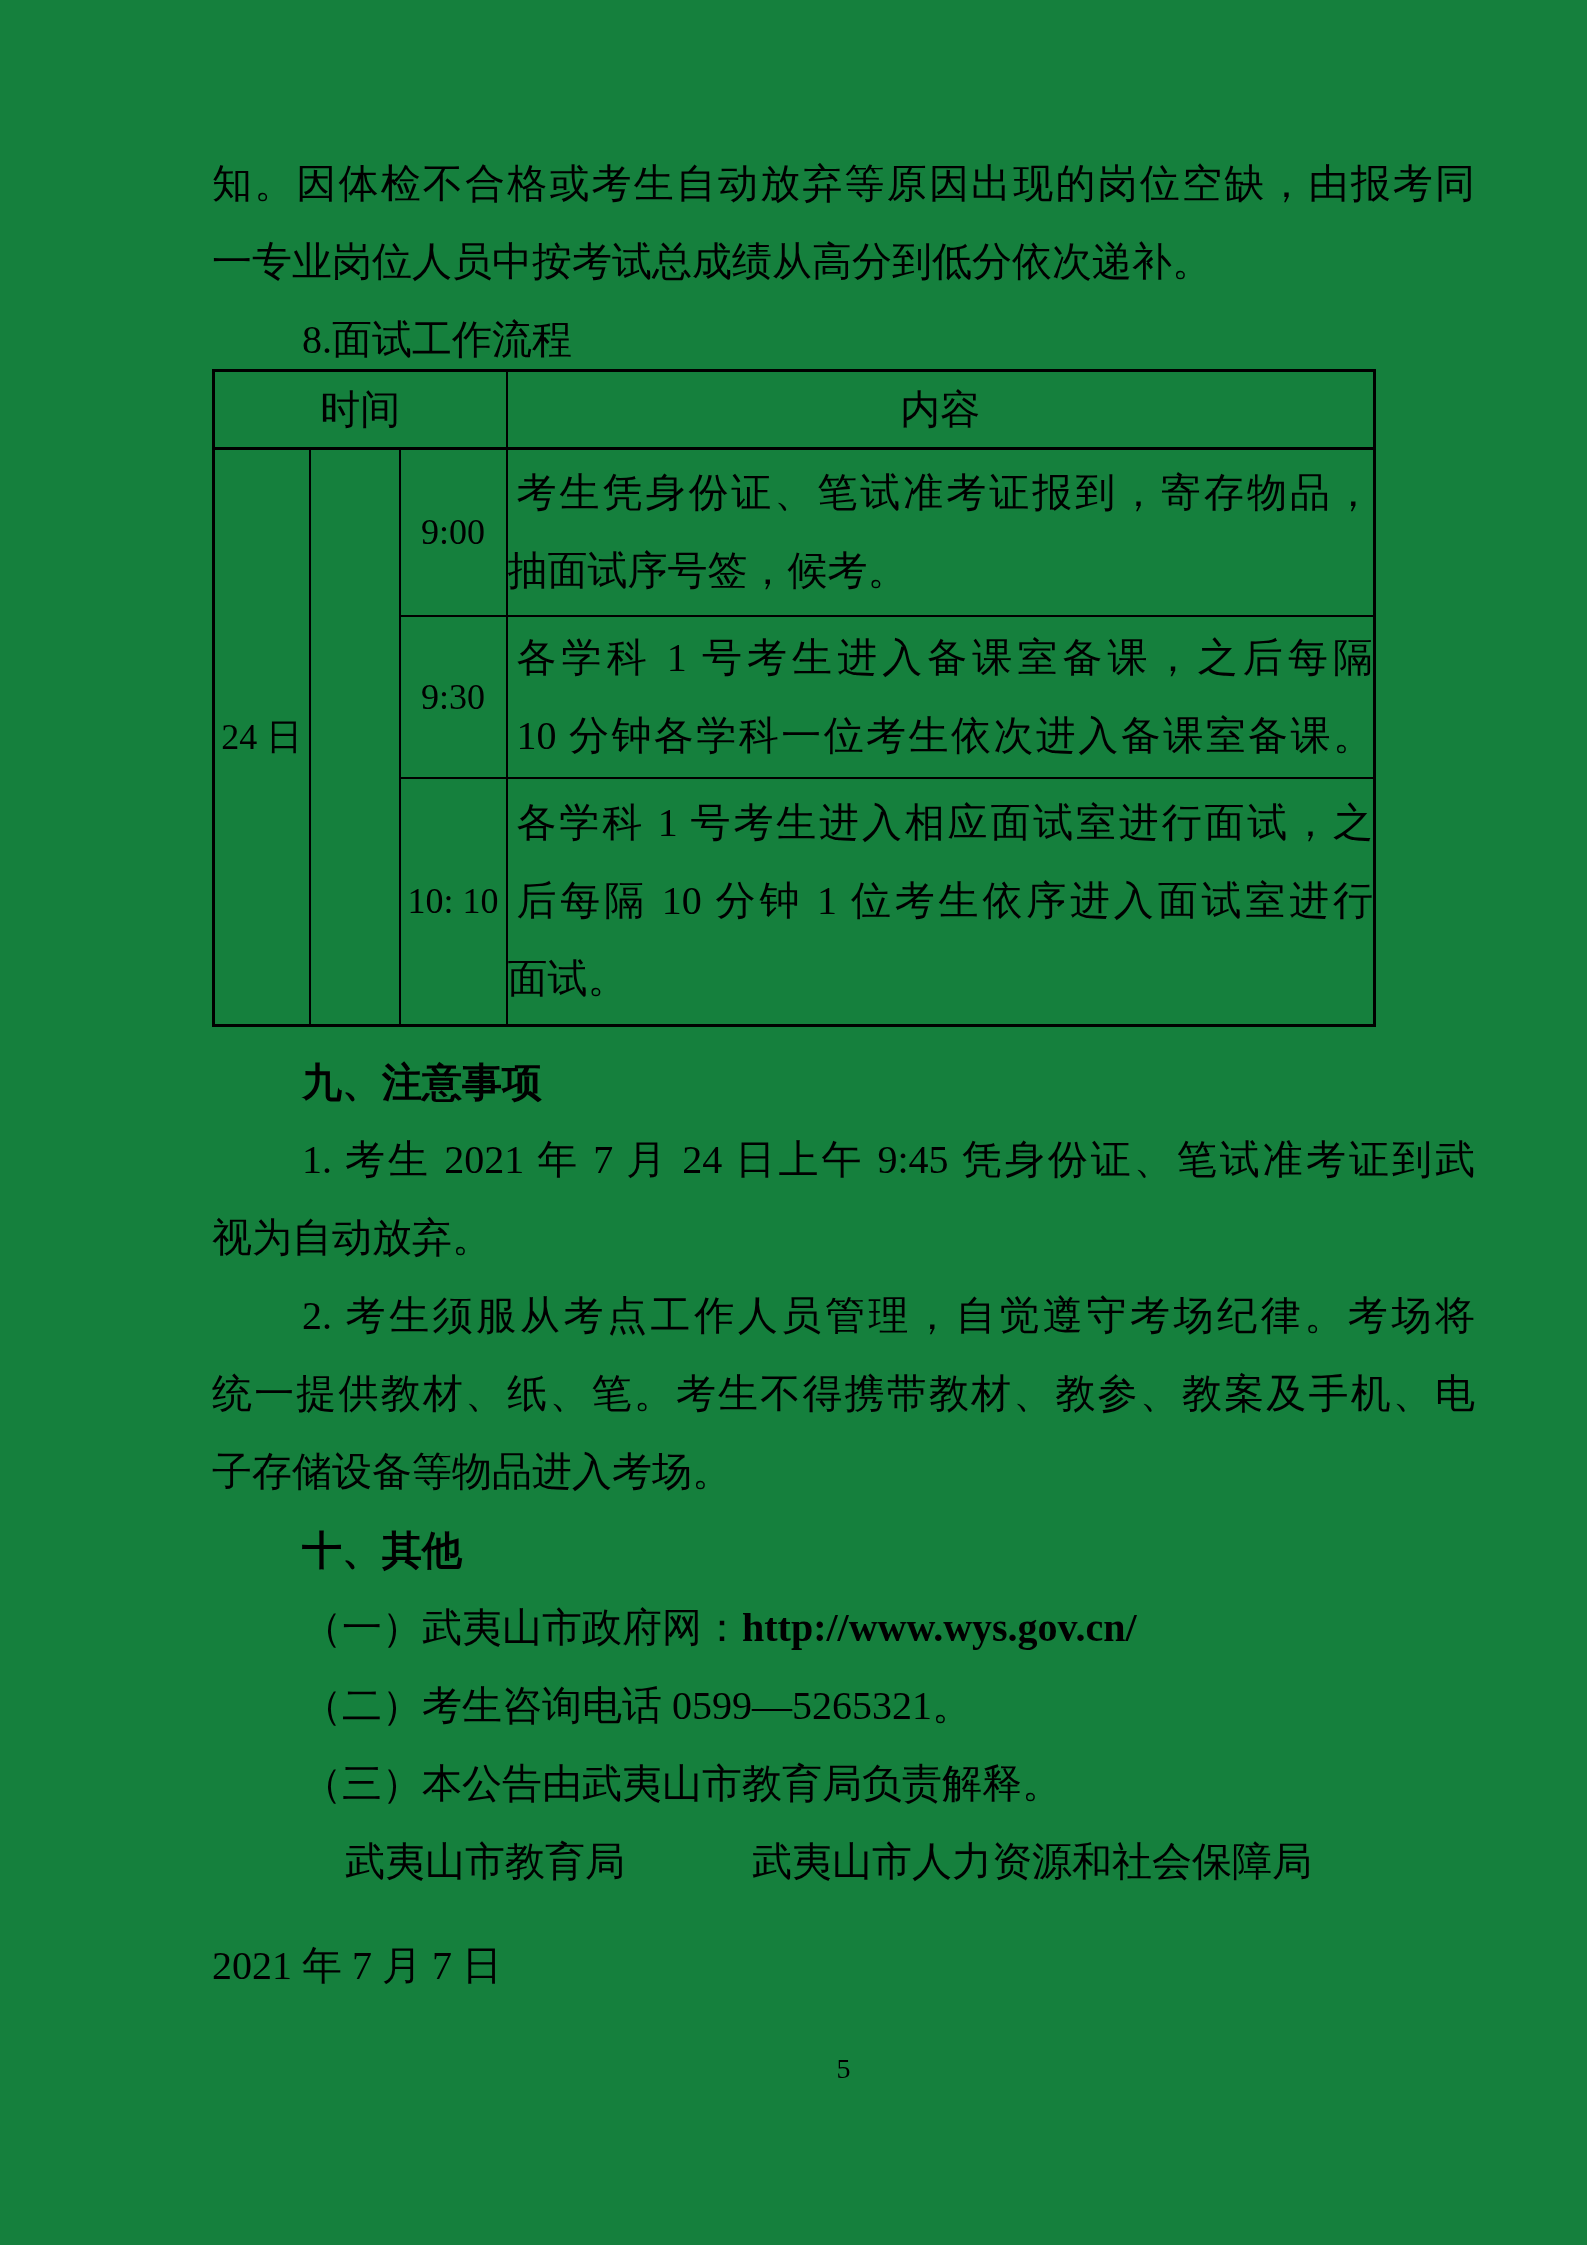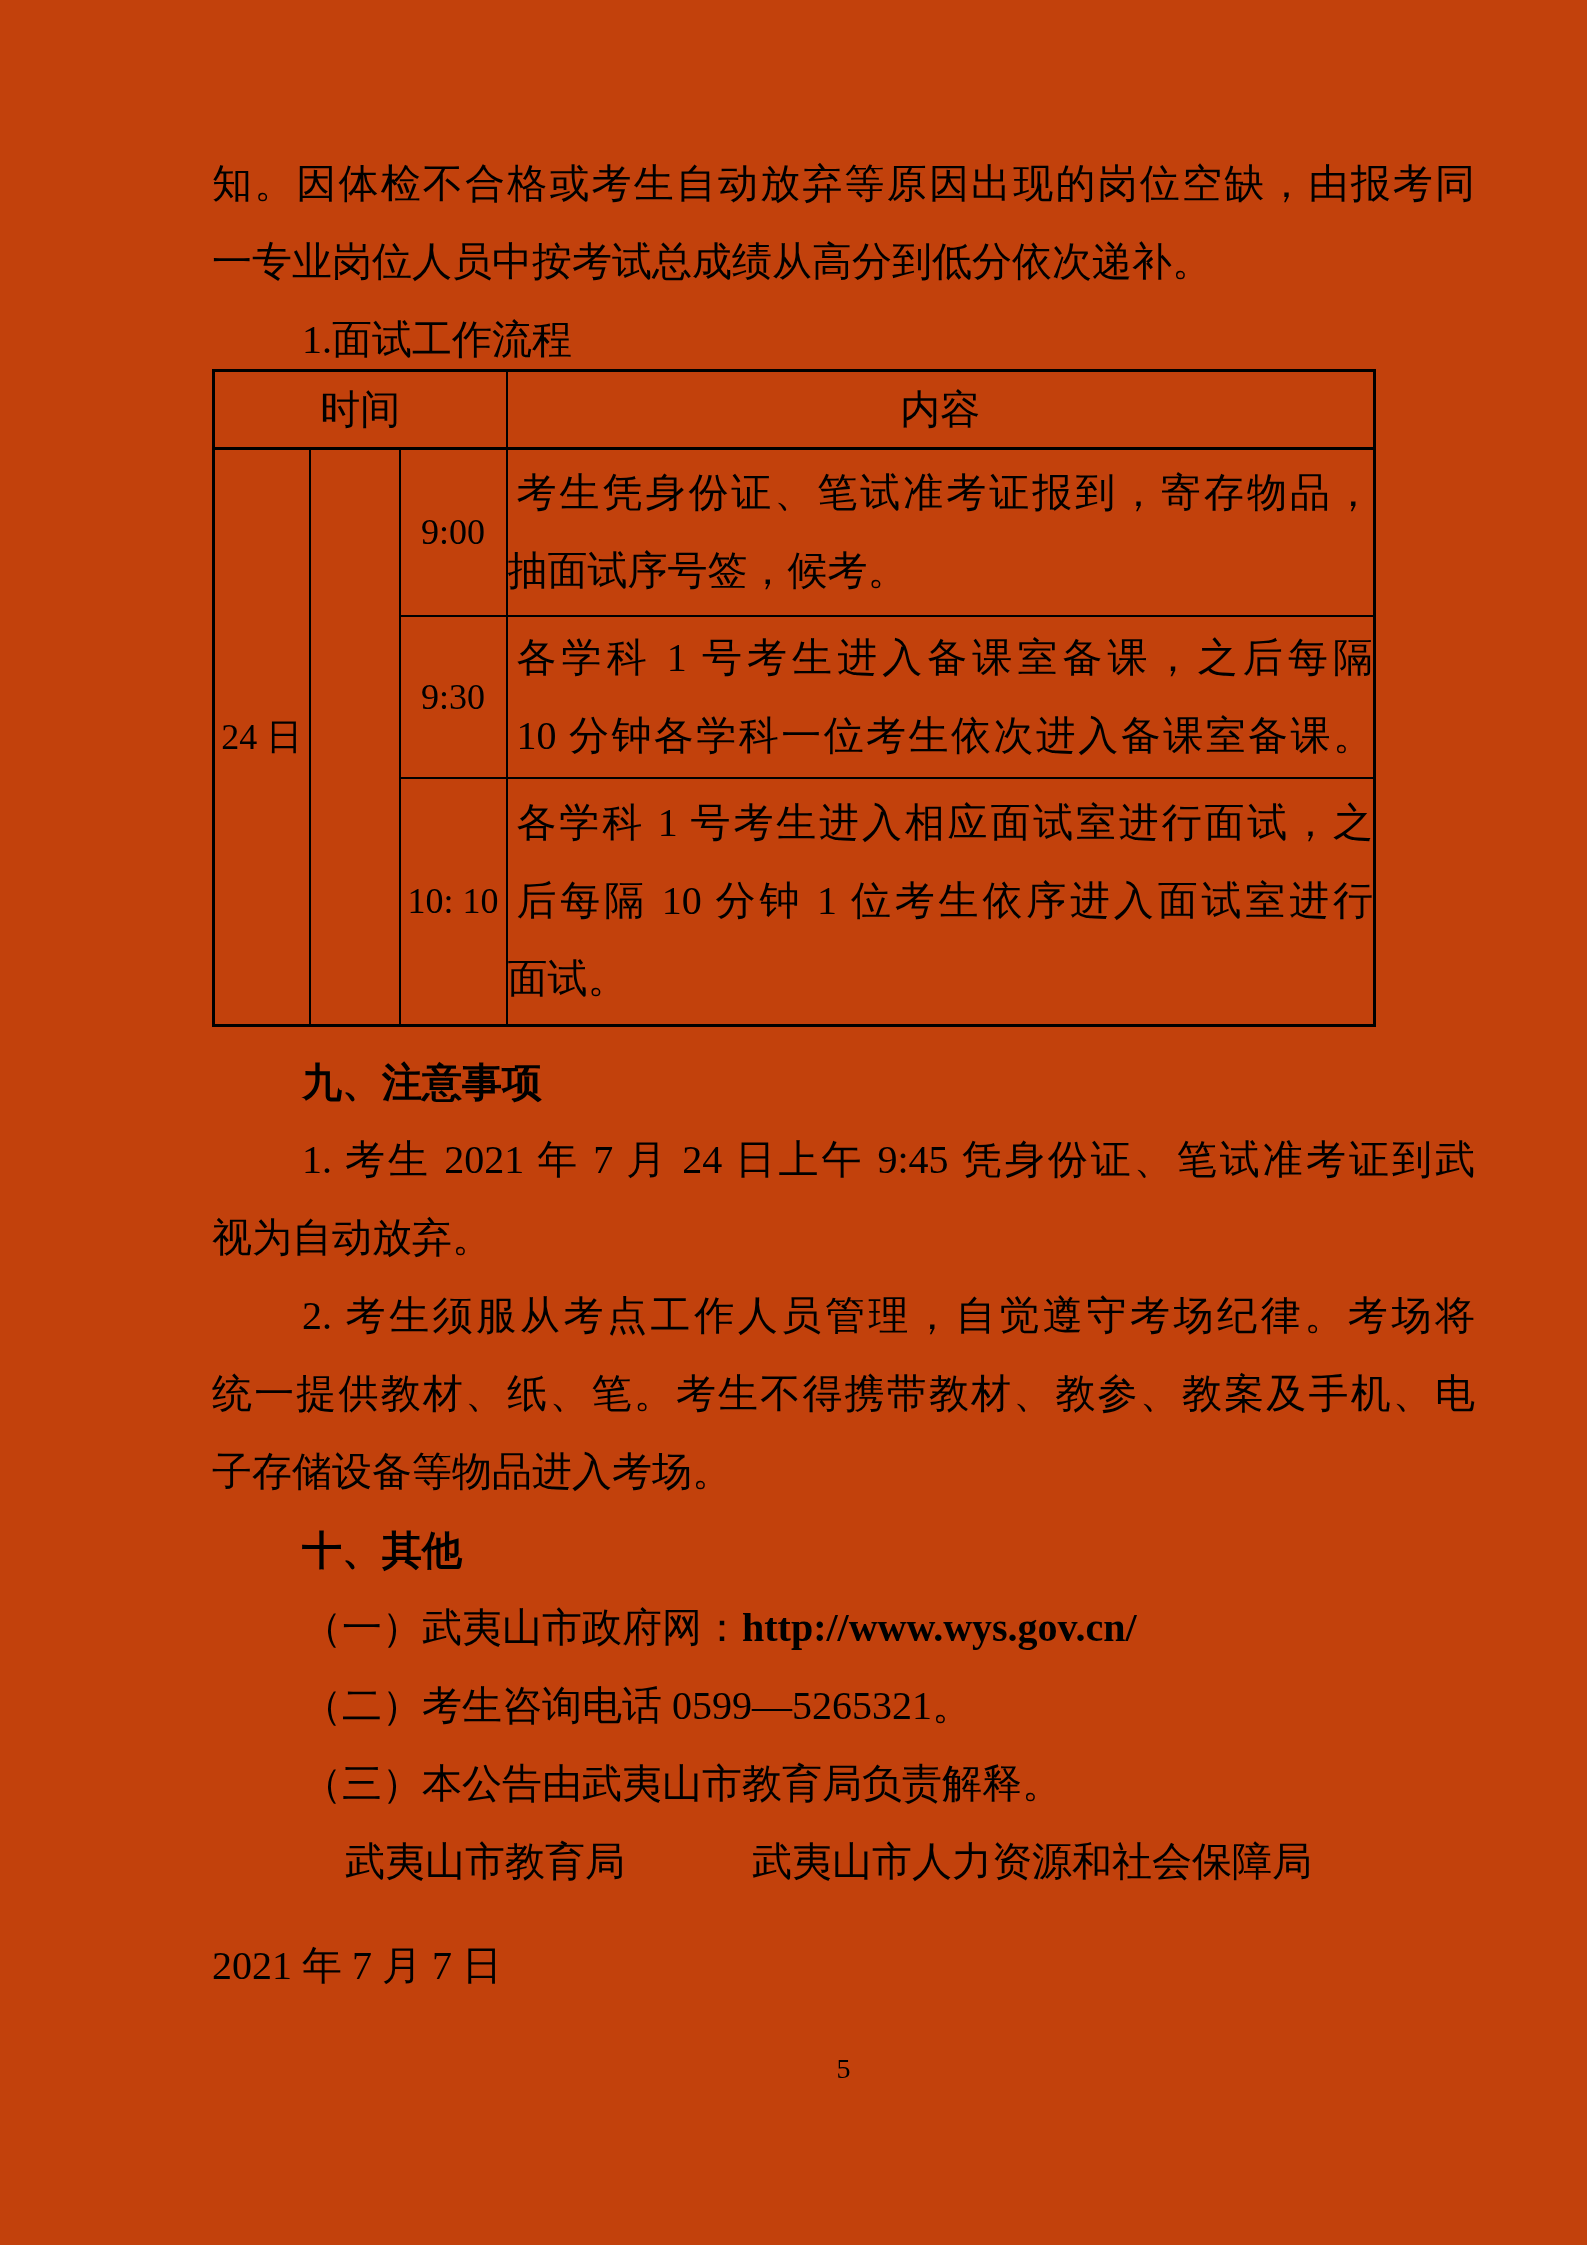--- a/index.html
+++ b/index.html
@@ -1,20 +1,20 @@
 <!DOCTYPE html>
 <html><head>
 <meta charset="utf-8">
 <style>
   html, body { margin: 0; padding: 0; background: #ffffff; }
   .page {
     position: relative;
     width: 1587px;
     height: 2245px;
-    background: #c2410c;
+    background: #15803d;
     color: #000000;
     font-family: "Liberation Serif", "DejaVu Serif", serif;
     overflow: hidden;
   }
   .content {
     position: absolute;
     left: 212px;
     top: 145px;
     width: 1263px;
   }
@@ -97,21 +97,21 @@
   }
 </style>
 </head>
 <body>
 
 <div class="page">
   <div class="content">
 
     <div class="line just">知。因体检不合格或考生自动放弃等原因出现的岗位空缺，由报考同</div>
     <div class="line">一专业岗位人员中按考试总成绩从高分到低分依次递补。</div>
-    <div class="line indent">1.面试工作流程</div>
+    <div class="line indent">8.面试工作流程</div>
 
     <table class="sched">
       <colgroup>
         <col style="width:96px">
         <col style="width:90px">
         <col style="width:107px">
         <col>
       </colgroup>
       <tbody>
         <tr class="hrow">

